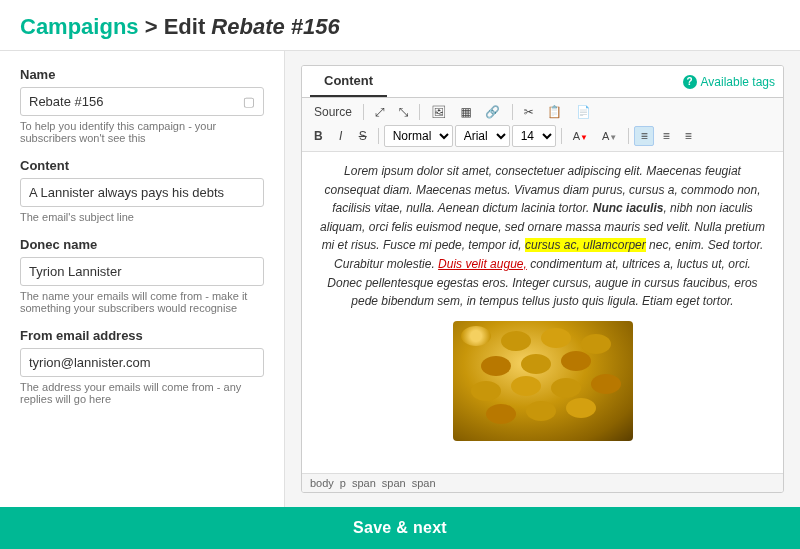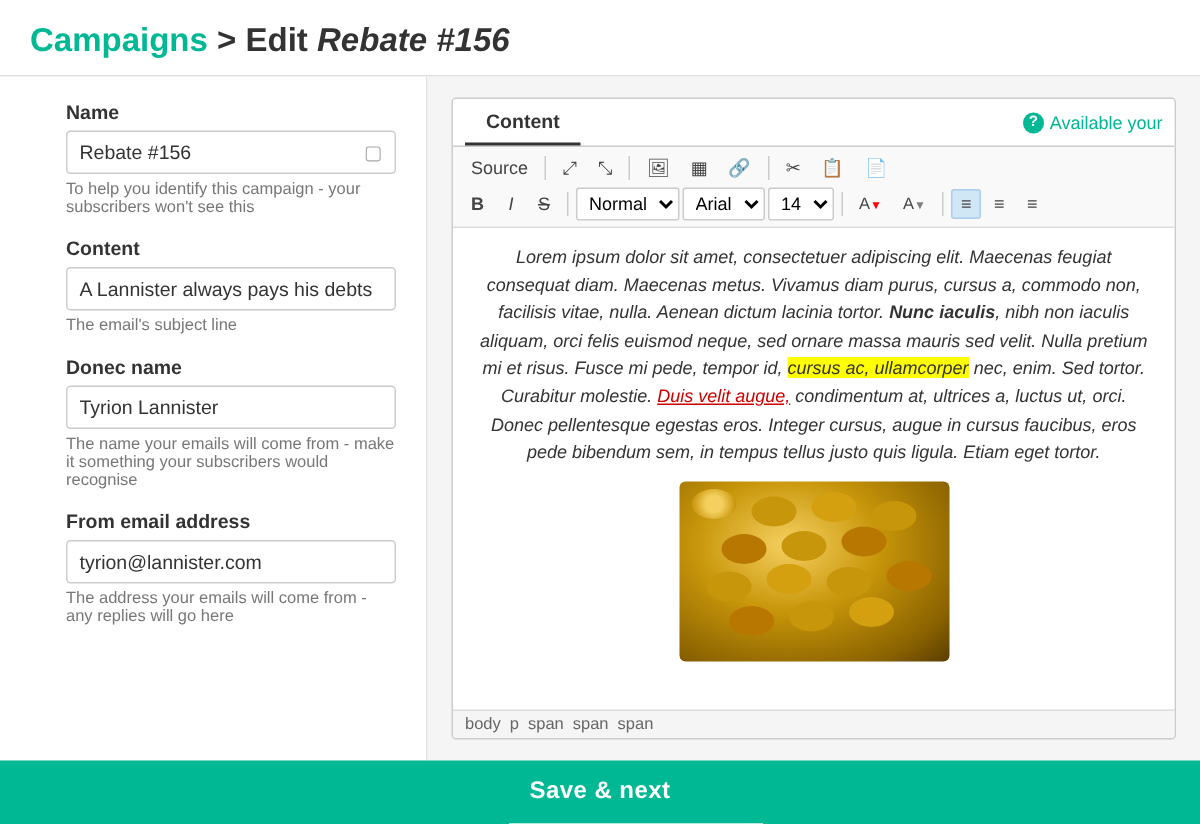--- a/index.html
+++ b/index.html
@@ -54,21 +54,20 @@
     .left-panel {
       width: 285px;
       min-width: 285px;
       padding: 16px 20px;
       background: #fff;
       border-right: 1px solid #e0e0e0;
       overflow-y: auto;
     }
     .field-group {
       margin-bottom: 14px;
-      margin-left: 24px;
     }
     .field-label {
       font-size: 13px;
       font-weight: 700;
       color: #333;
       margin-bottom: 5px;
       display: block;
     }
     .field-hint {
       font-size: 11px;
@@ -321,21 +320,21 @@
     </div>
 
     <div class="right-panel">
 
       <div class="editor-container">
 
         <div class="editor-tabs">
           <div class="editor-tab active">Content</div>
           <div class="available-tags">
             <span class="q-icon">?</span>
-            <span>Available your</span>
+            <span>Available tags</span>
           </div>
         </div>
 
         <div class="toolbar">
           <div class="toolbar-row">
             <button class="toolbar-btn">Source</button>
             <div class="toolbar-separator"></div>
             <button class="toolbar-btn">⤢</button>
             <button class="toolbar-btn">⤡</button>
             <div class="toolbar-separator"></div>

